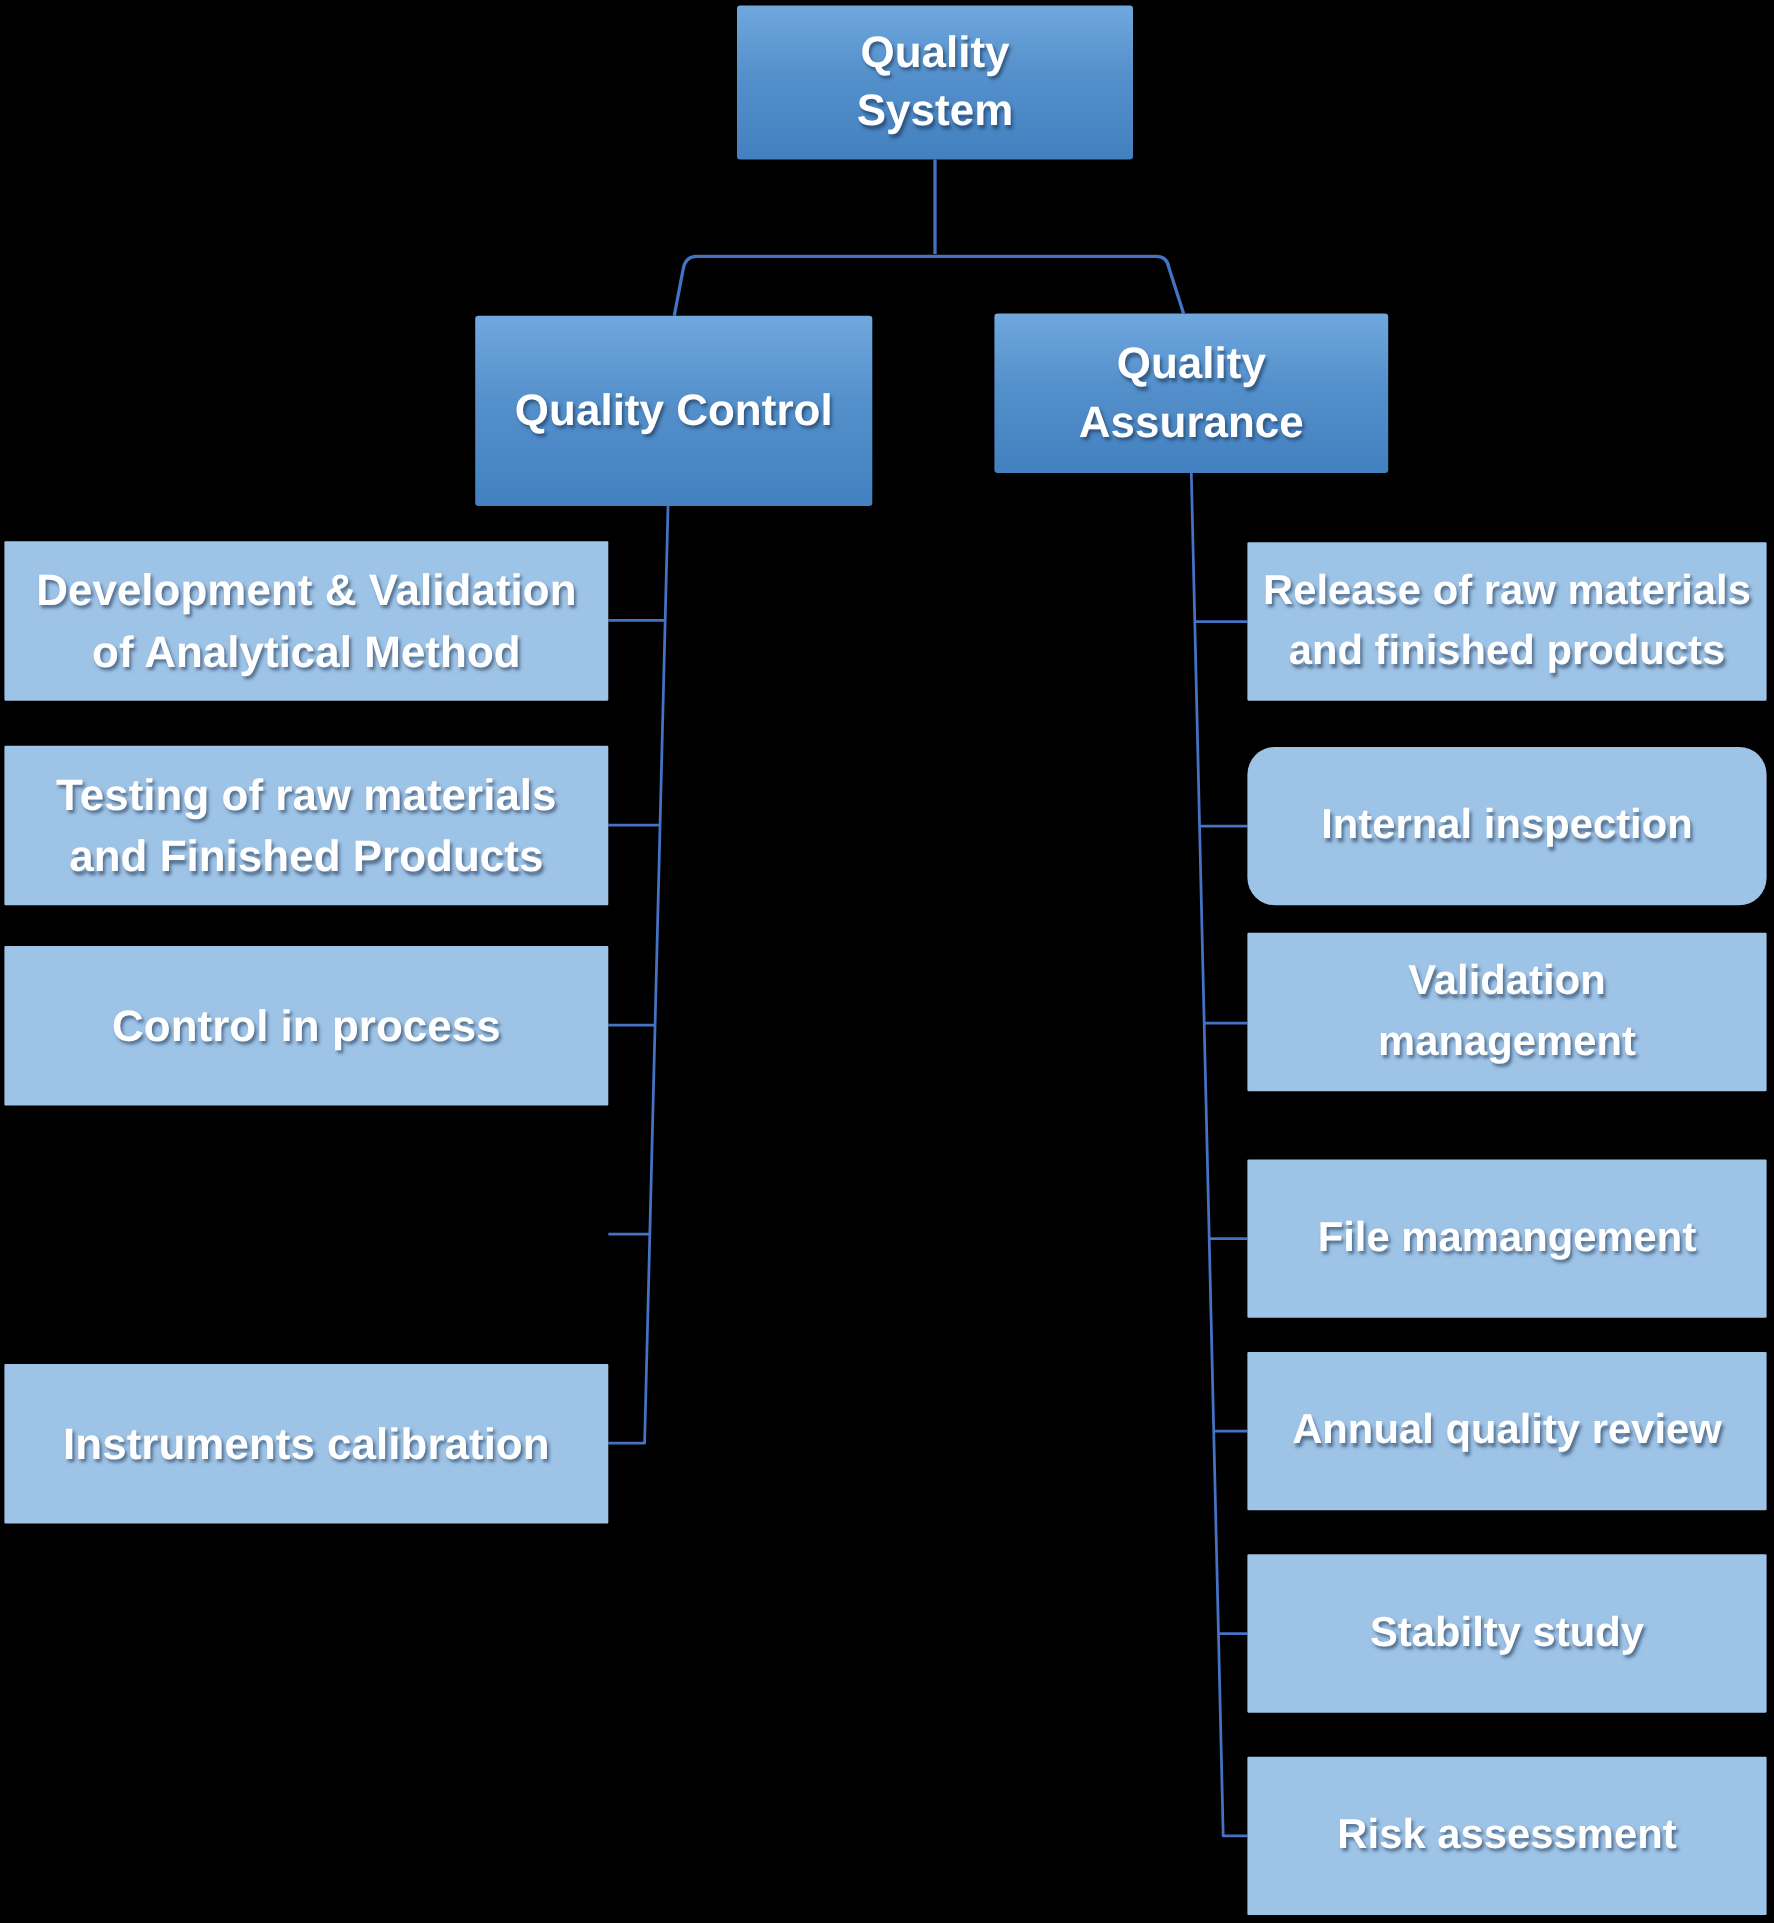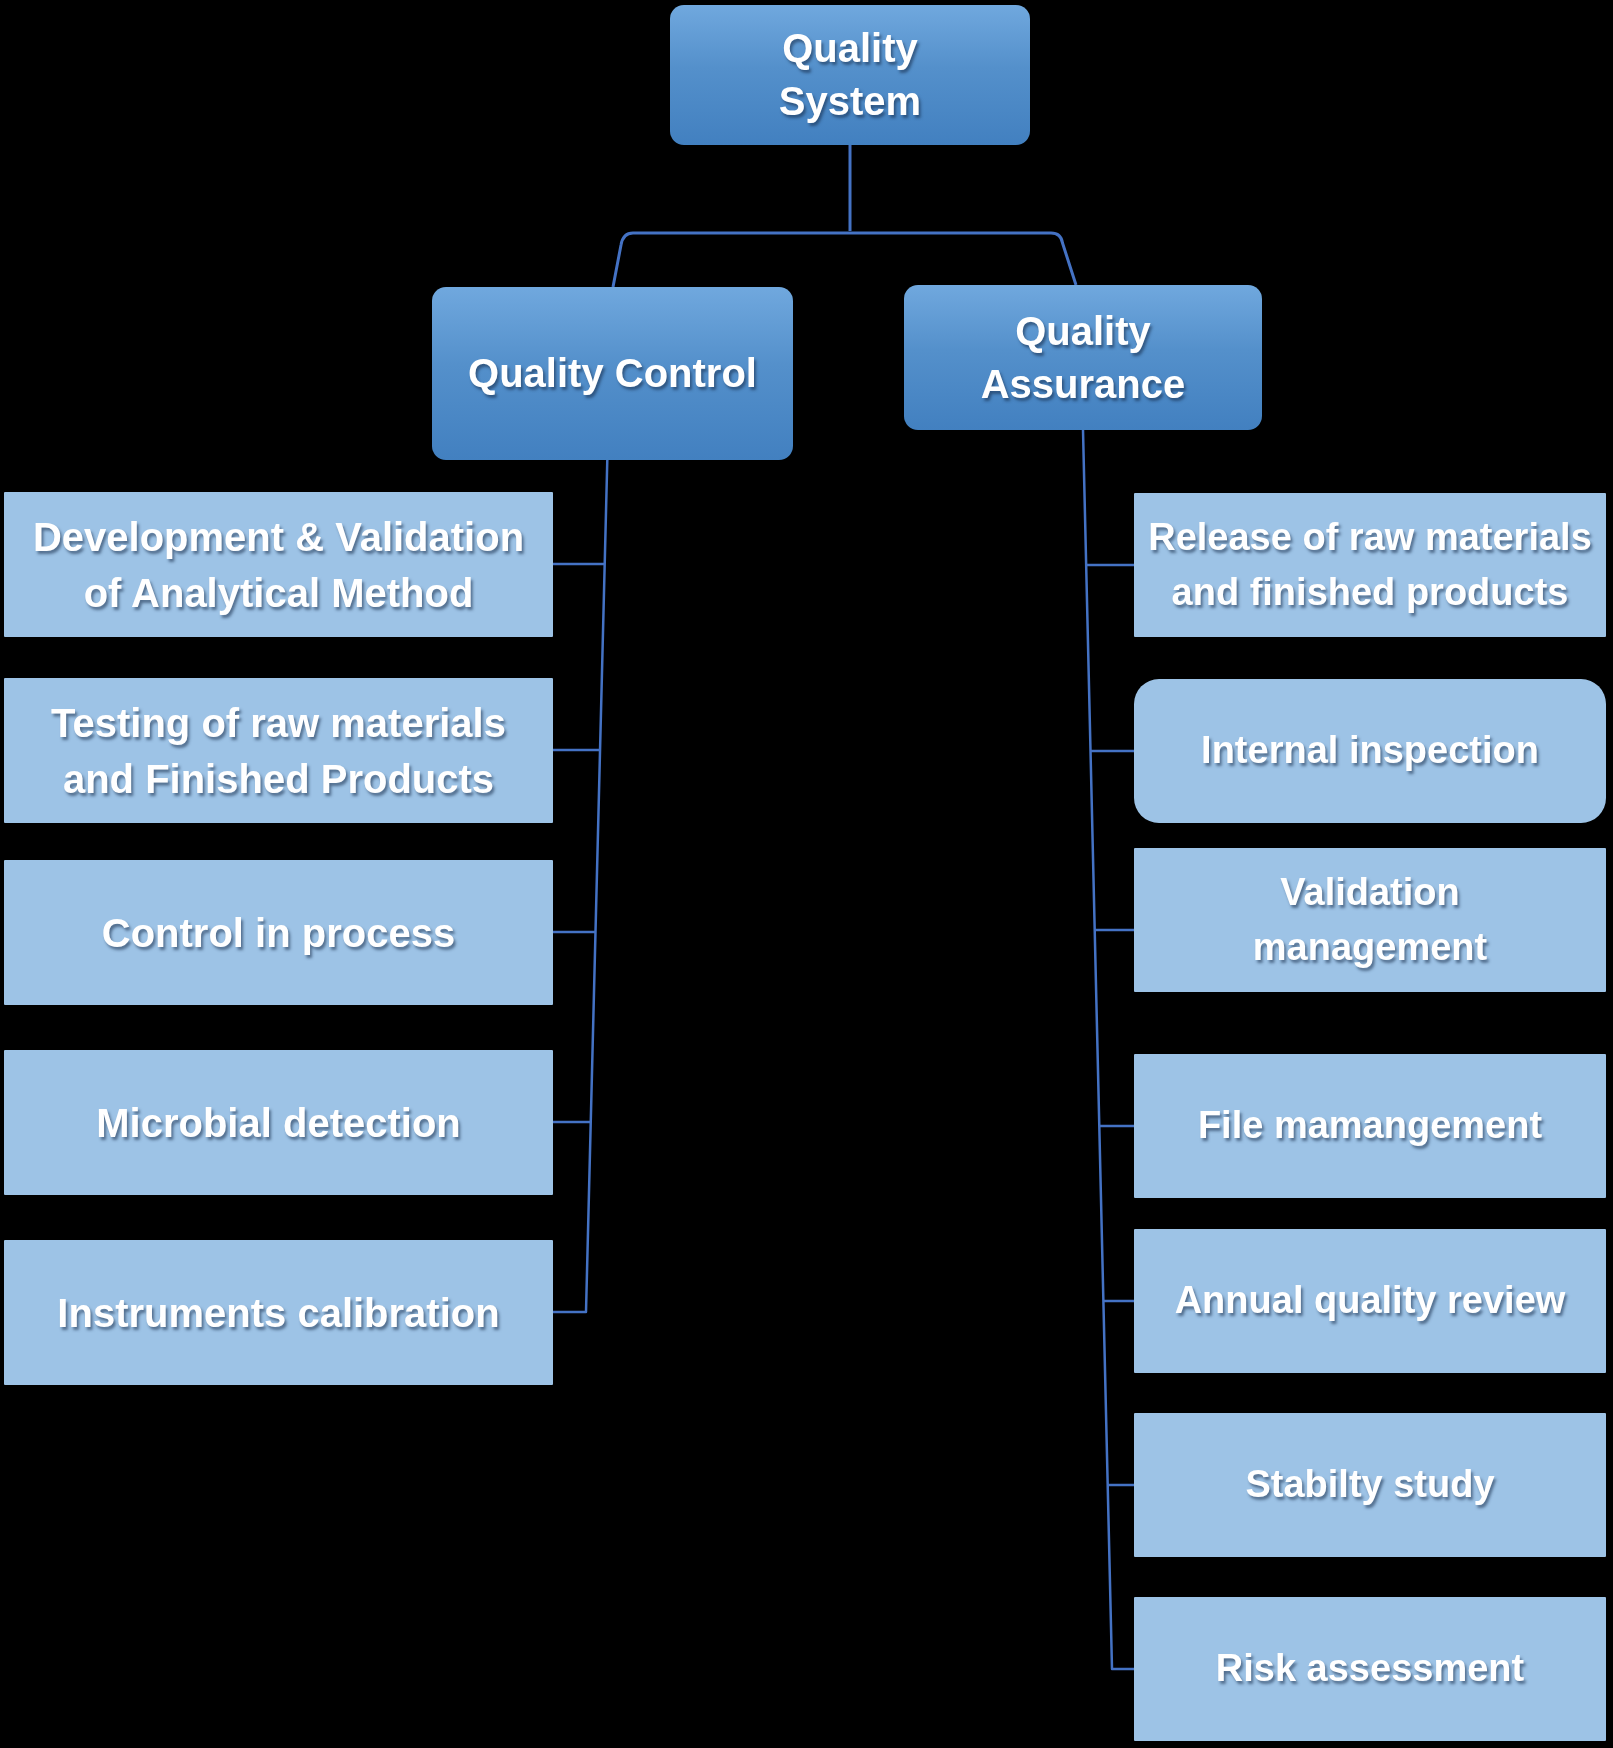--- a/index.html
+++ b/index.html
@@ -24,21 +24,21 @@
     text-align: center;
     color: #fff;
     font-weight: bold;
     white-space: pre-line;
     text-shadow: 2px 3px 3px rgba(20, 40, 70, 0.55);
     box-sizing: border-box;
     padding: 4px 12px;
   }
   .branch {
     background: linear-gradient(to bottom, #70A8DE 0%, #5490CB 45%, #4280C0 100%);
-    border-radius: 14px;
+    border-radius: 3px;
     font-size: 40px;
     line-height: 1.32;
   }
   .leaf {
     background: #9DC3E6;
     border-radius: 1px;
     font-size: 40px;
     line-height: 1.40;
   }
   .leaf.right { font-size: 38px; line-height: 1.45; }
@@ -85,21 +85,20 @@
   <div id="qc-node" class="node branch">Quality Control</div>
 
   <div id="qa-node" class="node branch">Quality
 Assurance</div>
 
   <div id="l2" class="node leaf left">Testing of raw materials
 and Finished Products</div>
   <div id="l1" class="node leaf left">Development &amp; Validation
 of Analytical Method</div>
   <div id="l3" class="node leaf left">Control in process</div>
-  <div id="l4" class="node leaf left">Microbial detection</div>
   <div id="l5" class="node leaf left">Instruments calibration</div>
 
   <div id="r1" class="node leaf right">Release of raw materials
 and finished products</div>
   <div id="r2" class="node leaf right">Internal inspection</div>
   <div id="r3" class="node leaf right">Validation
 management</div>
   <div id="r4" class="node leaf right">File mamangement</div>
   <div id="r5" class="node leaf right">Annual quality review</div>
   <div id="r6" class="node leaf right">Stabilty study</div>

